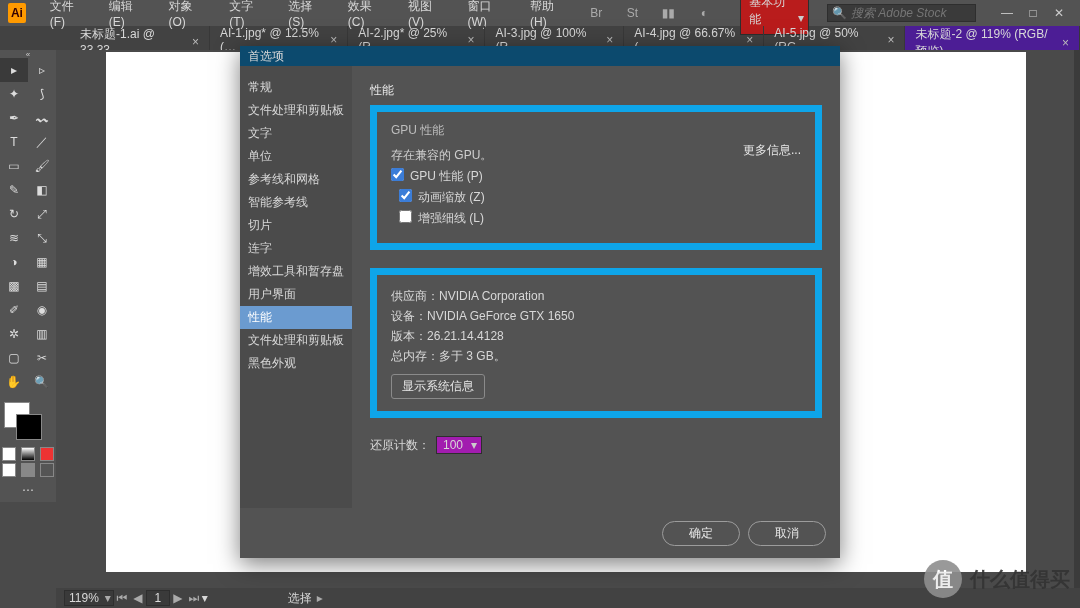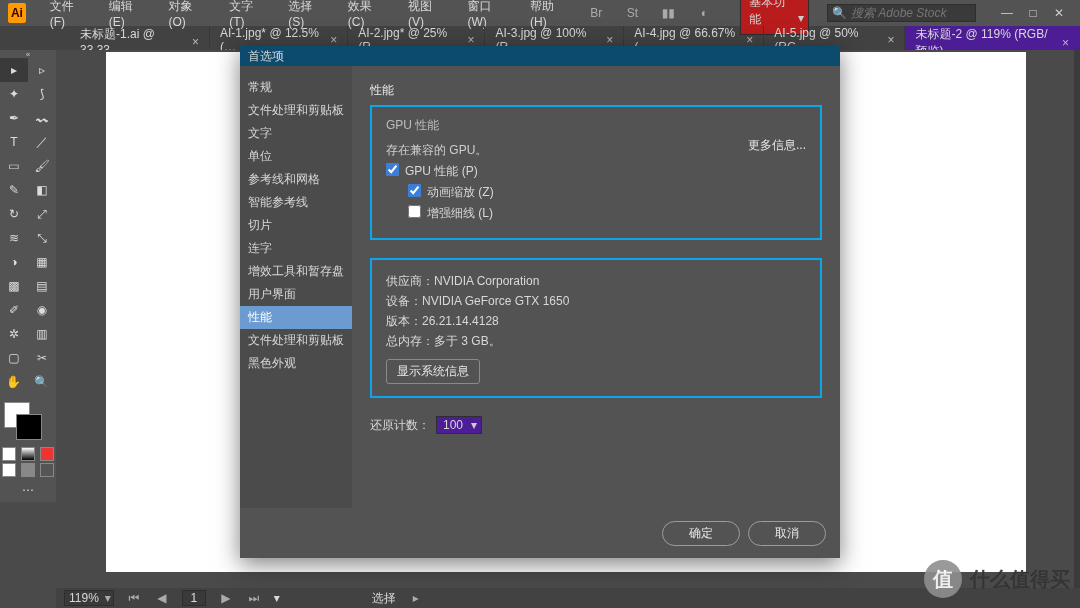--- a/index.html
+++ b/index.html
@@ -39,36 +39,36 @@
   .artboard{position:absolute;left:50px;top:2px;width:920px;height:520px;background:#fff}
   
   .dlg{position:absolute;left:240px;top:46px;width:600px;height:512px;background:#535353;box-shadow:0 6px 22px rgba(0,0,0,.5)}
   .dlg-title{background:#0c4a6e;height:20px;padding:0 8px;display:flex;align-items:center;color:#ddd}
   .dlg-body{display:flex;height:442px}
   .dlg-side{width:112px;background:#4b4b4b;padding-top:10px}
   .side-item{padding:3px 8px;color:#d8d8d8;white-space:nowrap}
   .side-item.sel{background:#6b9bd0;color:#fff}
   .dlg-main{flex:1;padding:10px 18px 10px 18px}
   .section-title{color:#eaeaea;margin:6px 0 6px 0}
-  .group{border:2px solid #0ea5e9;padding:10px 14px 12px 14px;margin-bottom:18px;position:relative}
+  .group{border:7px solid #0ea5e9;padding:10px 14px 12px 14px;margin-bottom:18px;position:relative}
   .grp-title{color:#bdbdbd;margin-bottom:8px}
   .desc{color:#cfcfcf;margin:4px 0}
   .morelink{position:absolute;right:14px;top:30px;color:#e6e6e6}
   .chk{display:flex;align-items:flex-start;margin:4px 0}
   .chk input{margin-right:6px;accent-color:#3b7dd8;width:13px;height:13px}
-  .indent1{margin-left:22px}
+  .indent1{margin-left:8px}
   .info-line{color:#dcdcdc;margin:3px 0;font-family:Consolas,monospace}
   .sys-btn{display:inline-block;border:1px solid #8a8a8a;border-radius:3px;padding:3px 10px;margin-top:6px;color:#e6e6e6;background:#535353}
   .field-row{display:flex;align-items:center;margin-top:6px}
-  .select{background:#4c1d95;border:1px solid #2e2e2e;color:#ddd;padding:1px 18px 1px 6px;position:relative;margin-left:6px}
+  .select{background:#a21caf;border:1px solid #2e2e2e;color:#ddd;padding:1px 18px 1px 6px;position:relative;margin-left:6px}
   .select::after{content:"▾";position:absolute;right:4px;color:#ccc}
   .dlg-foot{height:50px;display:flex;align-items:center;justify-content:flex-end;padding-right:14px;gap:8px}
   .pill{border:1px solid #9c9c9c;border-radius:14px;padding:3px 26px;color:#e8e8e8}
   
-  .status{position:absolute;left:56px;right:0;bottom:0;height:20px;background:#424242;display:flex;align-items:center;padding:0 8px;gap:12px}
+  .status{position:absolute;left:56px;right:0;bottom:0;height:20px;background:#424242;display:flex;align-items:center;padding:0 8px;}
   .status .zoom{background:#3a3a3a;border:1px solid #2e2e2e;padding:0 14px 0 4px;position:relative}
   .status .zoom::after{content:"▾";position:absolute;right:2px;color:#aaa}
   .status .nav-btn{width:16px;text-align:center;color:#aaa}
   .status input{background:#3a3a3a;border:1px solid #2e2e2e;color:#ddd;width:24px;text-align:center}
   
   .wm{position:absolute;right:10px;bottom:10px;display:flex;align-items:center;gap:8px;opacity:.9}
   .wm .circ{width:38px;height:38px;border-radius:50%;background:#8f8f8f;display:flex;align-items:center;justify-content:center;color:#fff;font-weight:bold;font-size:20px}
   .wm .txt{color:#333;font-size:20px;font-weight:bold}
   
   .right-edge{position:absolute;right:0;top:50px;width:6px;bottom:20px;background:#3b3b3b}

